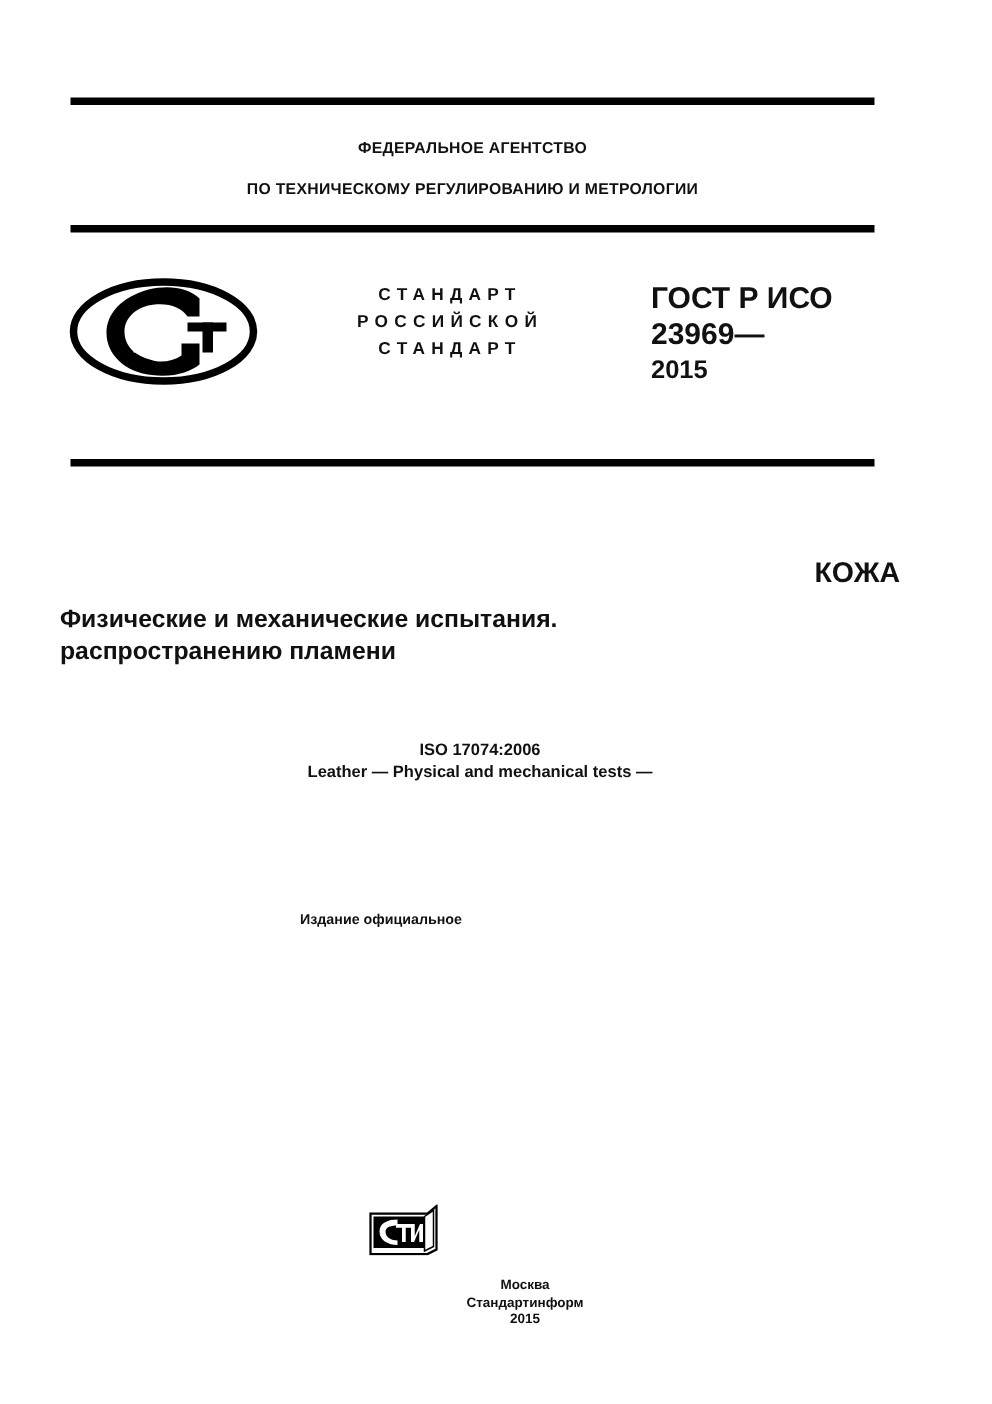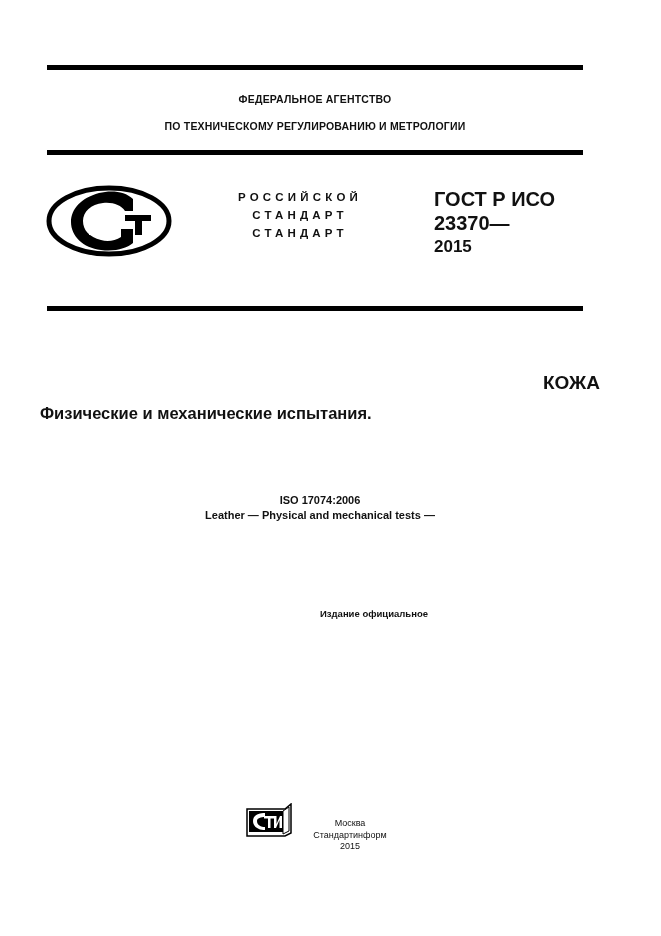--- a/index.html
+++ b/index.html
@@ -22,24 +22,24 @@
     .nat div { white-space: nowrap; }
 
     .gost { position: absolute; left: 434px; top: 187px; font-weight: bold; font-size: 20px; line-height: 24px; }
     .gost .year { font-size: 17px; }
 
     .title-main { position: absolute; left: 40px; width: 560px; top: 372px; text-align: right; font-weight: bold; font-size: 19px; }
     .title-sub { position: absolute; left: 40px; width: 560px; top: 403px; text-align: left; font-weight: bold; font-size: 16.5px; line-height: 21px; }
 
     .iso { position: absolute; left: 100px; width: 440px; top: 493px; text-align: center; font-weight: bold; font-size: 11px; line-height: 15px; }
 
-    .edition { position: absolute; left: 188px; width: 240px; top: 608px; text-align: right; font-weight: bold; font-size: 9.5px; }
+    .edition { position: absolute; left: 200px; width: 240px; top: 608px; text-align: left; font-weight: bold; font-size: 9.5px; }
 
     .publisher-logo { position: absolute; left: 245px; top: 803px; width: 50px; height: 34px; }
-    .publisher { position: absolute; left: 300px; width: 100px; top: 818px; text-align: center; font-weight: normal; font-size: 9px; line-height: 11.5px; }
+    .publisher { position: absolute; left: 300px; width: 100px; top: 851px; text-align: center; font-weight: bold; font-size: 9px; line-height: 11.5px; }
   </style>
 </head>
 <body>
 
 <div class="rule r1"></div>
 
 <div class="agency l1">ФЕДЕРАЛЬНОЕ АГЕНТСТВО</div>
 <div class="agency l2">ПО ТЕХНИЧЕСКОМУ РЕГУЛИРОВАНИЮ И МЕТРОЛОГИИ</div>
 
 <div class="rule r2"></div>
@@ -51,36 +51,37 @@
     <path d="M88 14 C80 6 66 5 54 8 C36 13 26 24 26 37 C26 51 38 63 56 65 C70 67 82 63 88 58 L88 44 L76 44 L76 52 C70 56 62 57 56 55 C44 52 38 45 38 36 C38 27 46 19 58 18 C68 17 76 20 80 26 L88 26 Z" fill="#000"></path>
 
     <path d="M44 28 C44 24 48 22 53 22 C60 22 63 26 63 31 C63 37 58 40 52 40 L50 40 L50 50 L44 50 Z M50 27 L50 35 L52 35 C55 35 57 34 57 31 C57 28 55 27 52 27 Z" fill="#fff"></path>
 
     <rect x="80" y="30" width="26" height="6" fill="#000"></rect>
     <rect x="90" y="30" width="7" height="20" fill="#000"></rect>
   </svg>
 </div>
 
 <div class="nat">
+  <div>СТАНДАРТ</div>
   <div>РОССИЙСКОЙ</div>
-  <div>СТАНДАРТ</div>
   <div>СТАНДАРТ</div>
 </div>
 
 <div class="gost">
   <div>ГОСТ Р ИСО</div>
-  <div>23370—</div>
+  <div>23969—</div>
   <div class="year">2015</div>
 </div>
 
 <div class="rule r3"></div>
 
 <div class="title-main">КОЖА</div>
 <div class="title-sub">
   <div>Физические и механические испытания.</div>
+  <div>распространению пламени</div>
 </div>
 
 <div class="iso">
   <div>ISO 17074:2006</div>
   <div>Leather — Physical and mechanical tests —</div>
 </div>
 
 <div class="edition">Издание официальное</div>
 
 <div class="publisher-logo">

